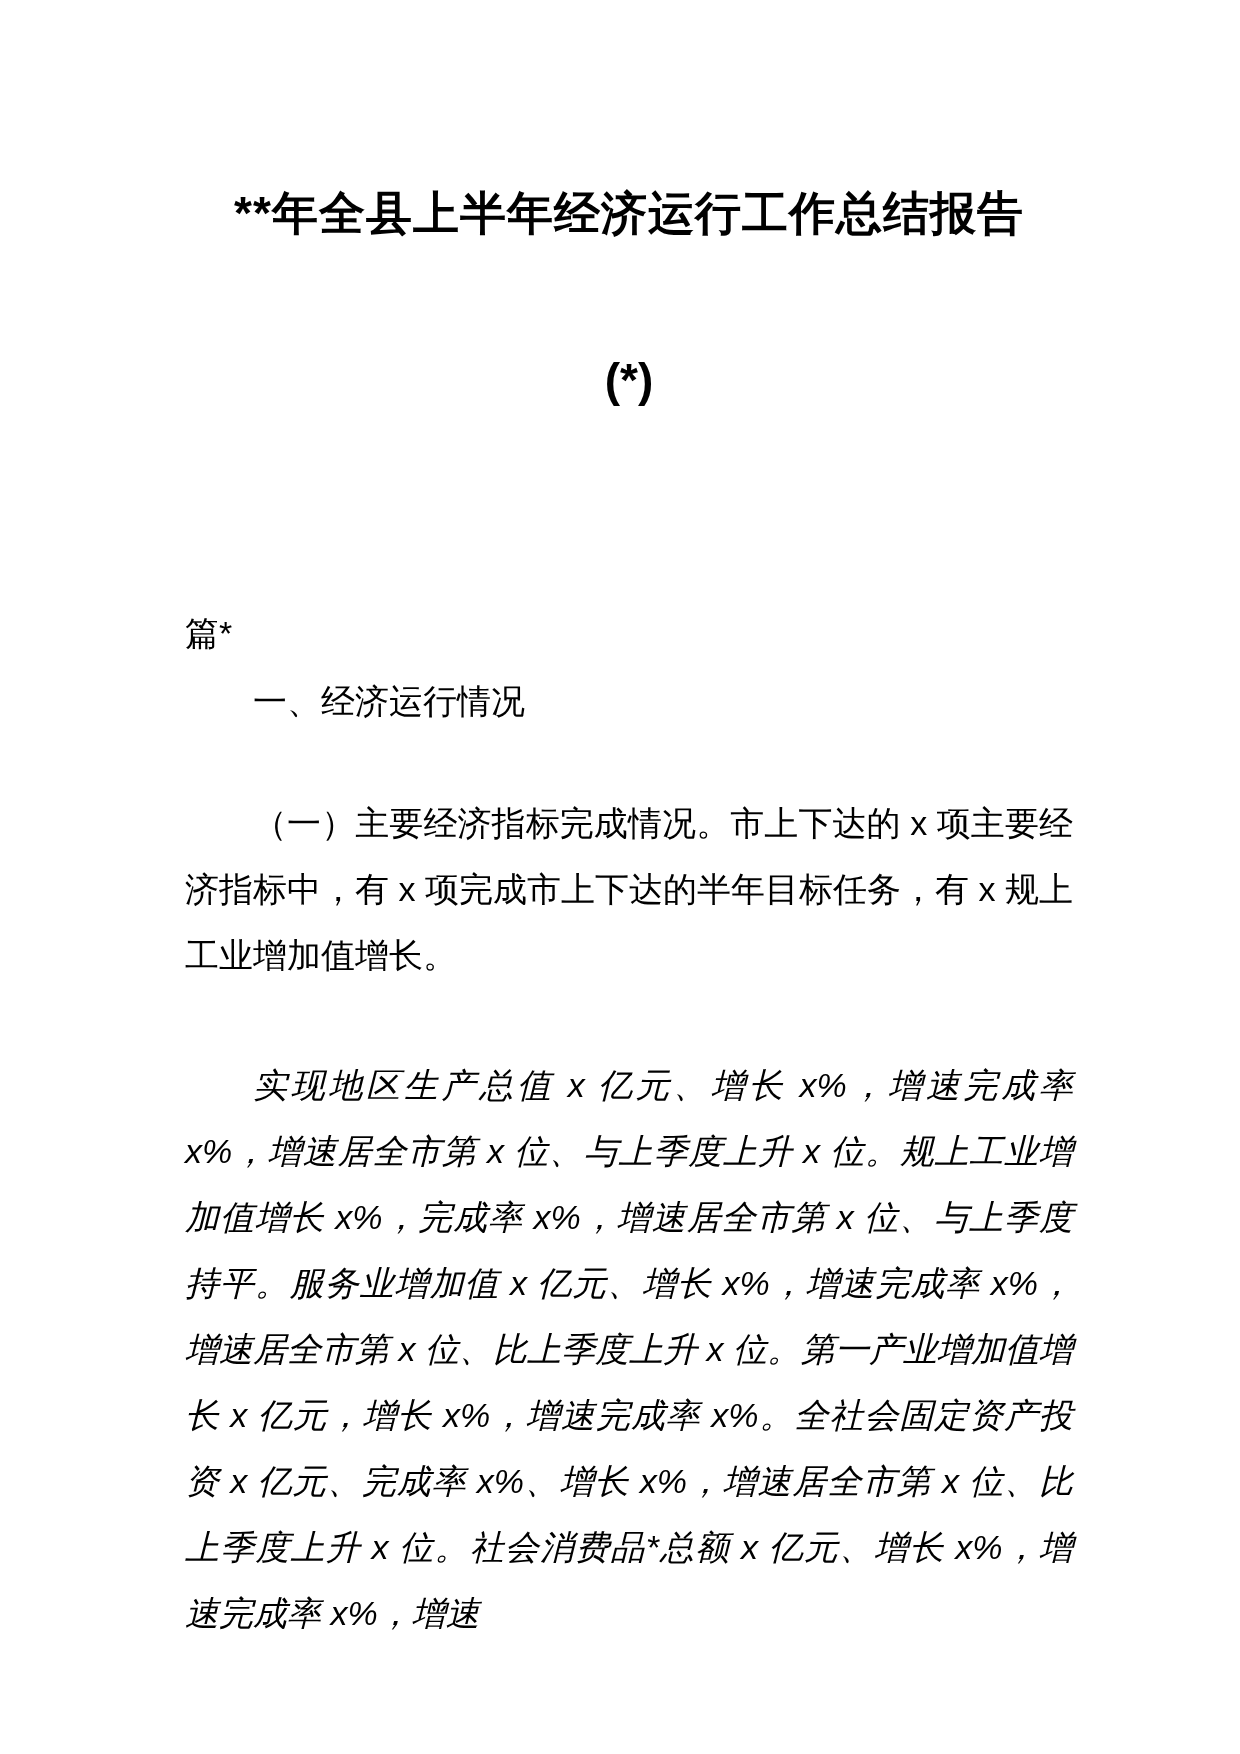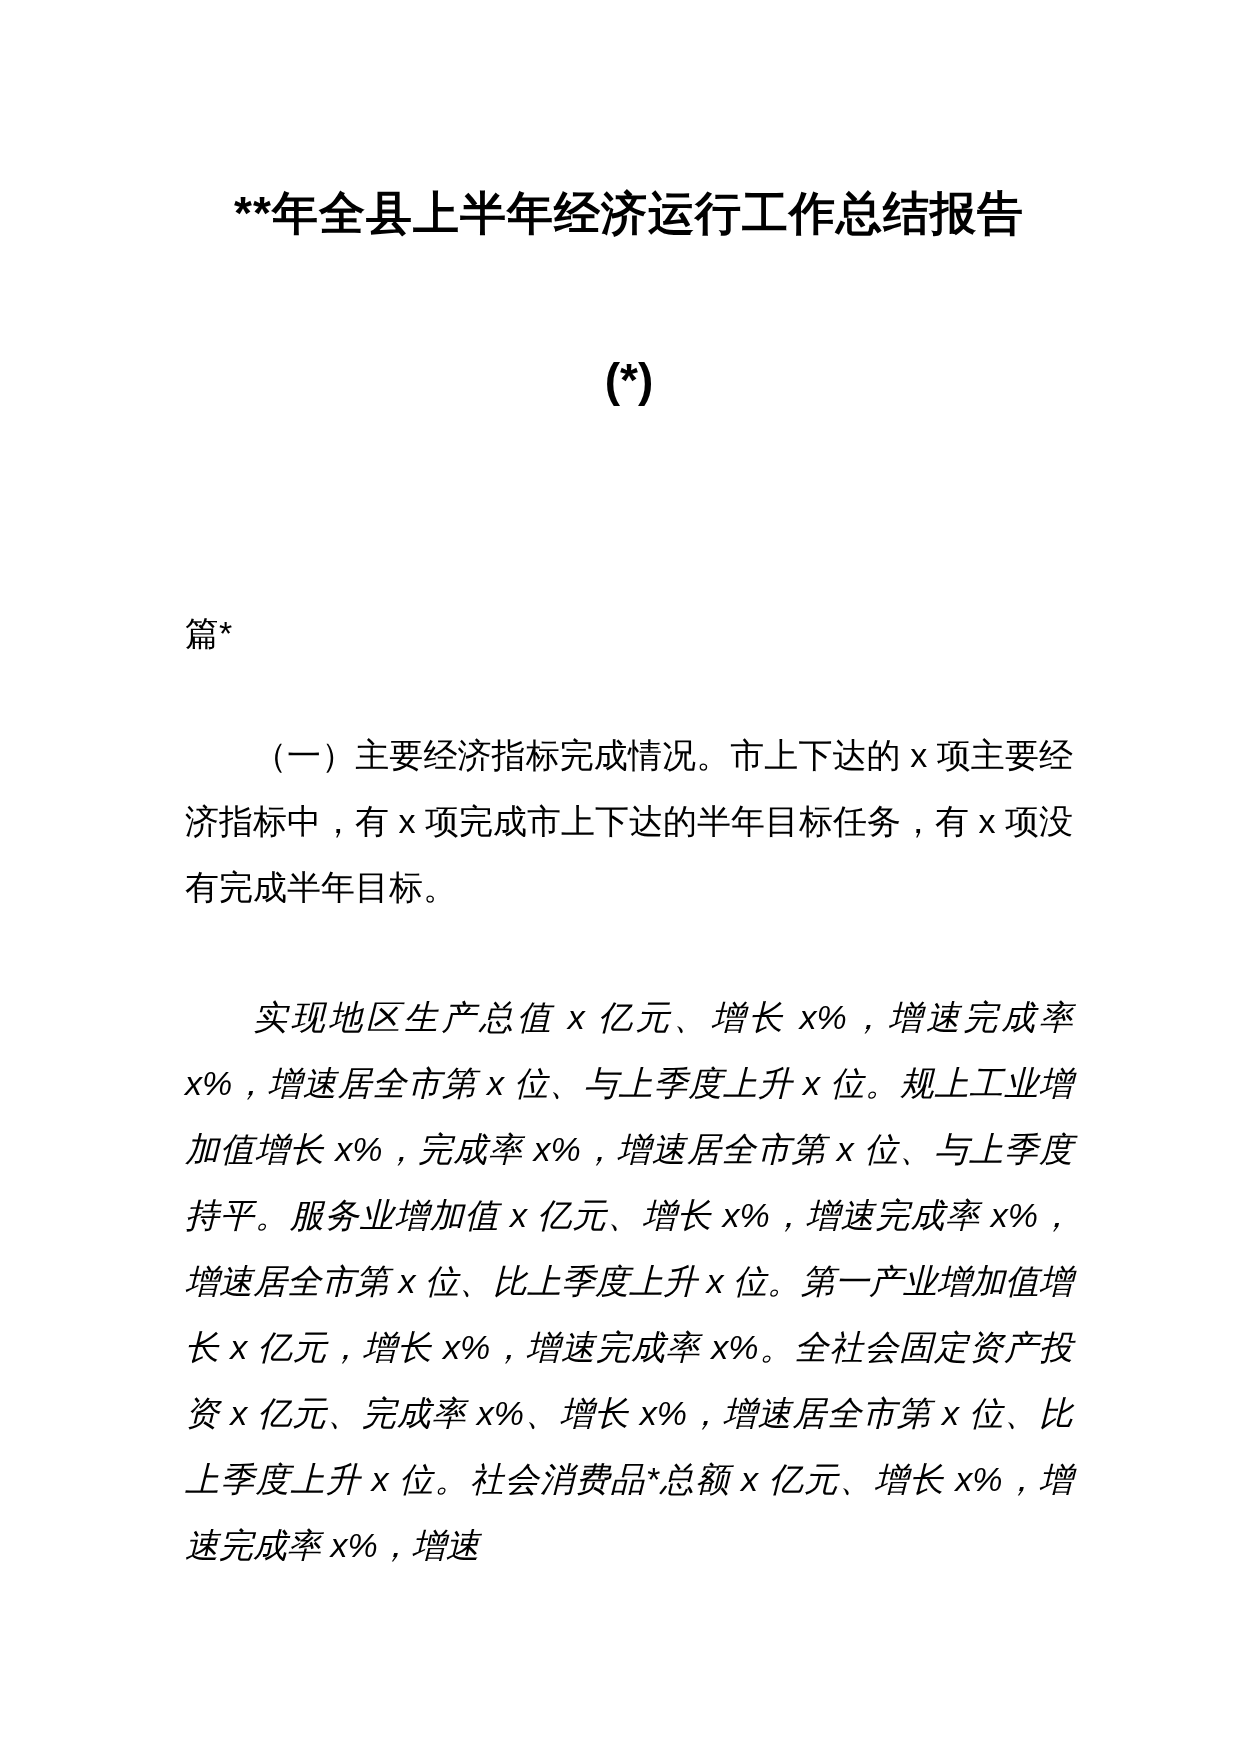--- a/index.html
+++ b/index.html
@@ -67,19 +67,20 @@
 
 <div class="page">
   <div class="content">
 
     <h1 class="doc-title">**年全县上半年经济运行工作总结报告</h1>
 
     <div class="doc-subtitle">(*)</div>
 
     <div class="section-label">篇*</div>
 
+    <div class="doc-heading">一、经济运行情况</div>
 
-    <p class="body-para para-1">（一）主要经济指标完成情况。市上下达的 x 项主要经济指标中，有 x 项完成市上下达的半年目标任务，有 x 项没有完成半年目标。</p>
+    <p class="body-para para-1">（一）主要经济指标完成情况。市上下达的 x 项主要经济指标中，有 x 项完成市上下达的半年目标任务，有 x 规上工业增加值增长。</p>
 
     <p class="body-para para-2">实现地区生产总值 x 亿元、增长 x%，增速完成率 x%，增速居全市第 x 位、与上季度上升 x 位。规上工业增加值增长 x%，完成率 x%，增速居全市第 x 位、与上季度持平。服务业增加值 x 亿元、增长 x%，增速完成率 x%，增速居全市第 x 位、比上季度上升 x 位。第一产业增加值增长 x 亿元，增长 x%，增速完成率 x%。全社会固定资产投资 x 亿元、完成率 x%、增长 x%，增速居全市第 x 位、比上季度上升 x 位。社会消费品*总额 x 亿元、增长 x%，增速完成率 x%，增速</p>
 
   </div>
 </div>
 
 </body></html>

